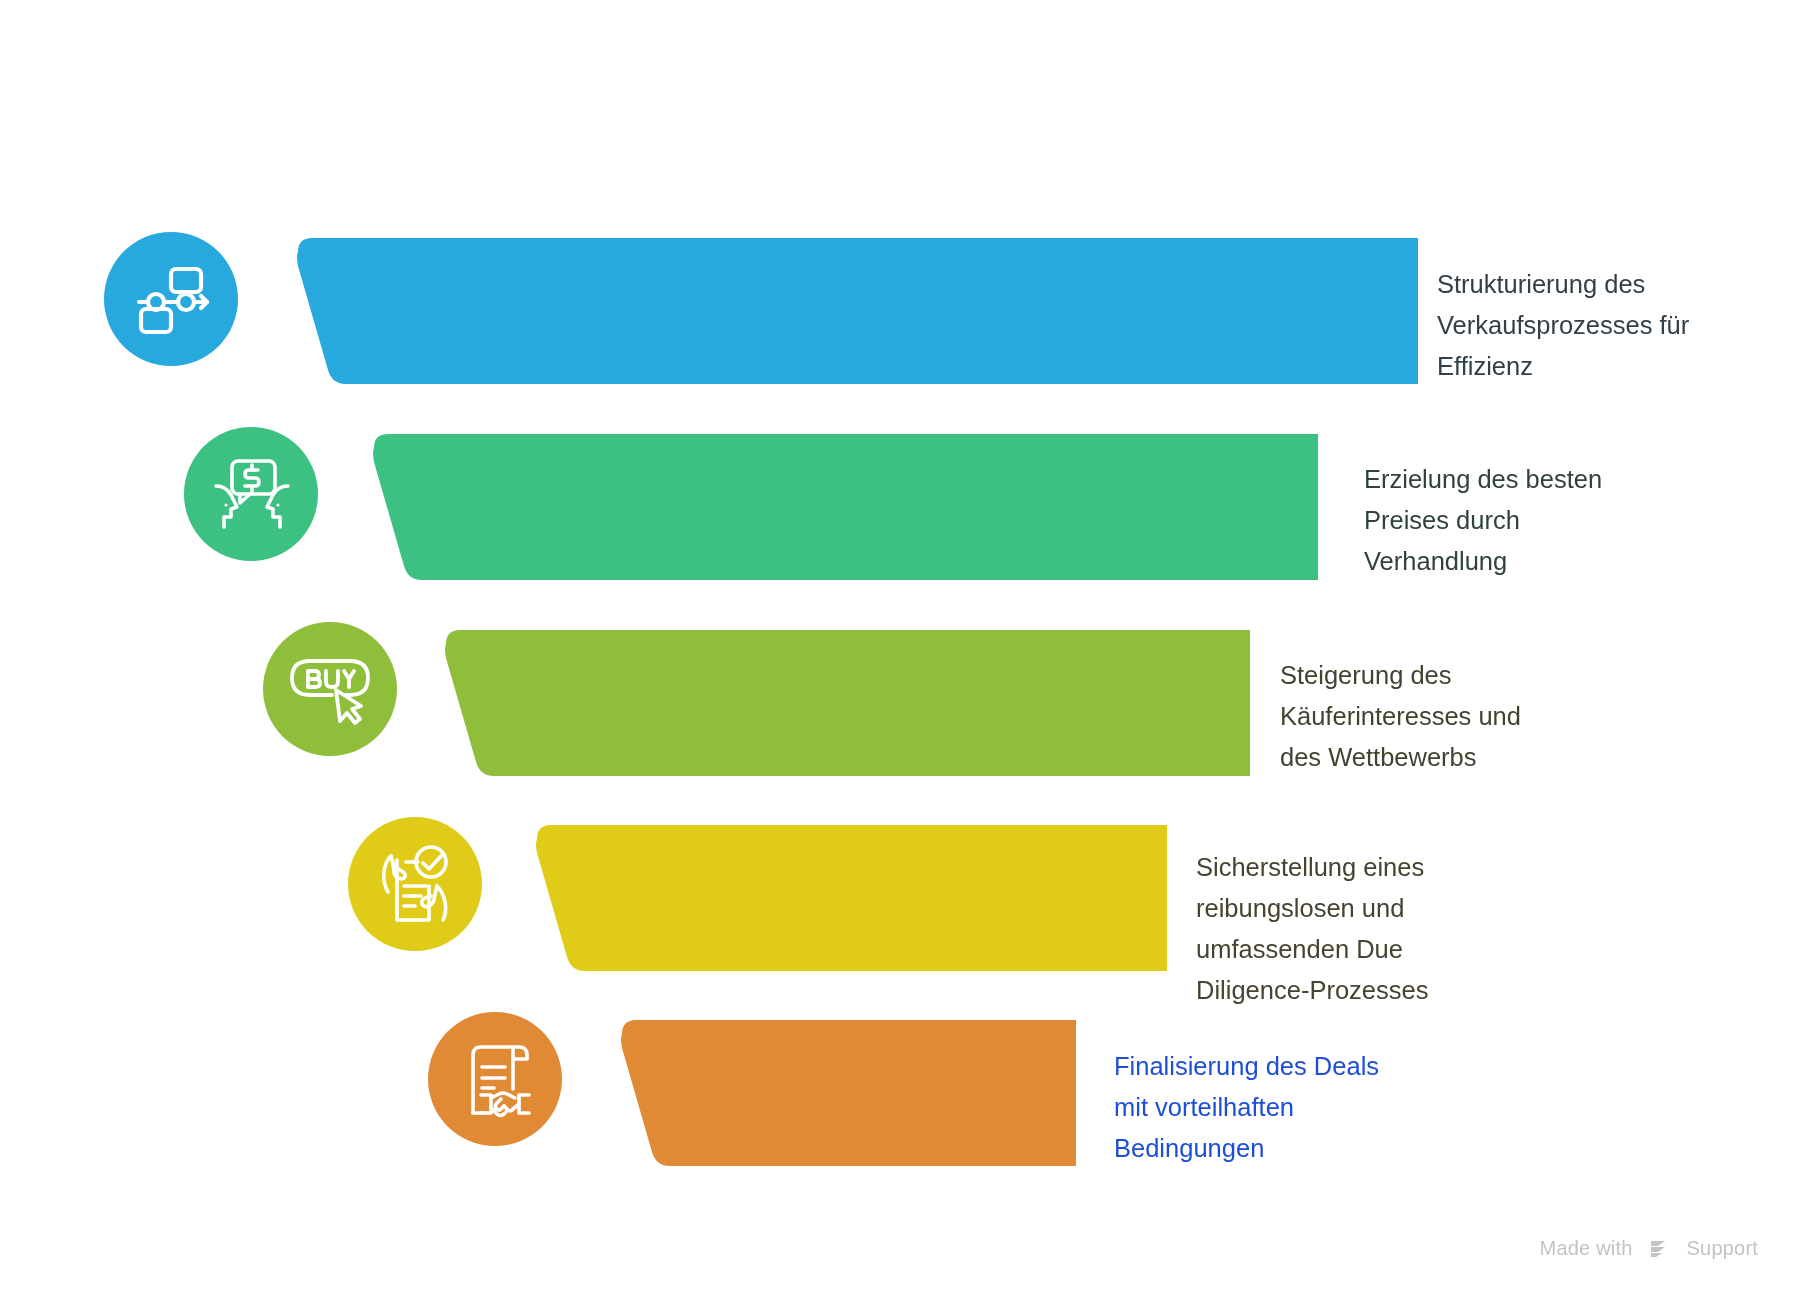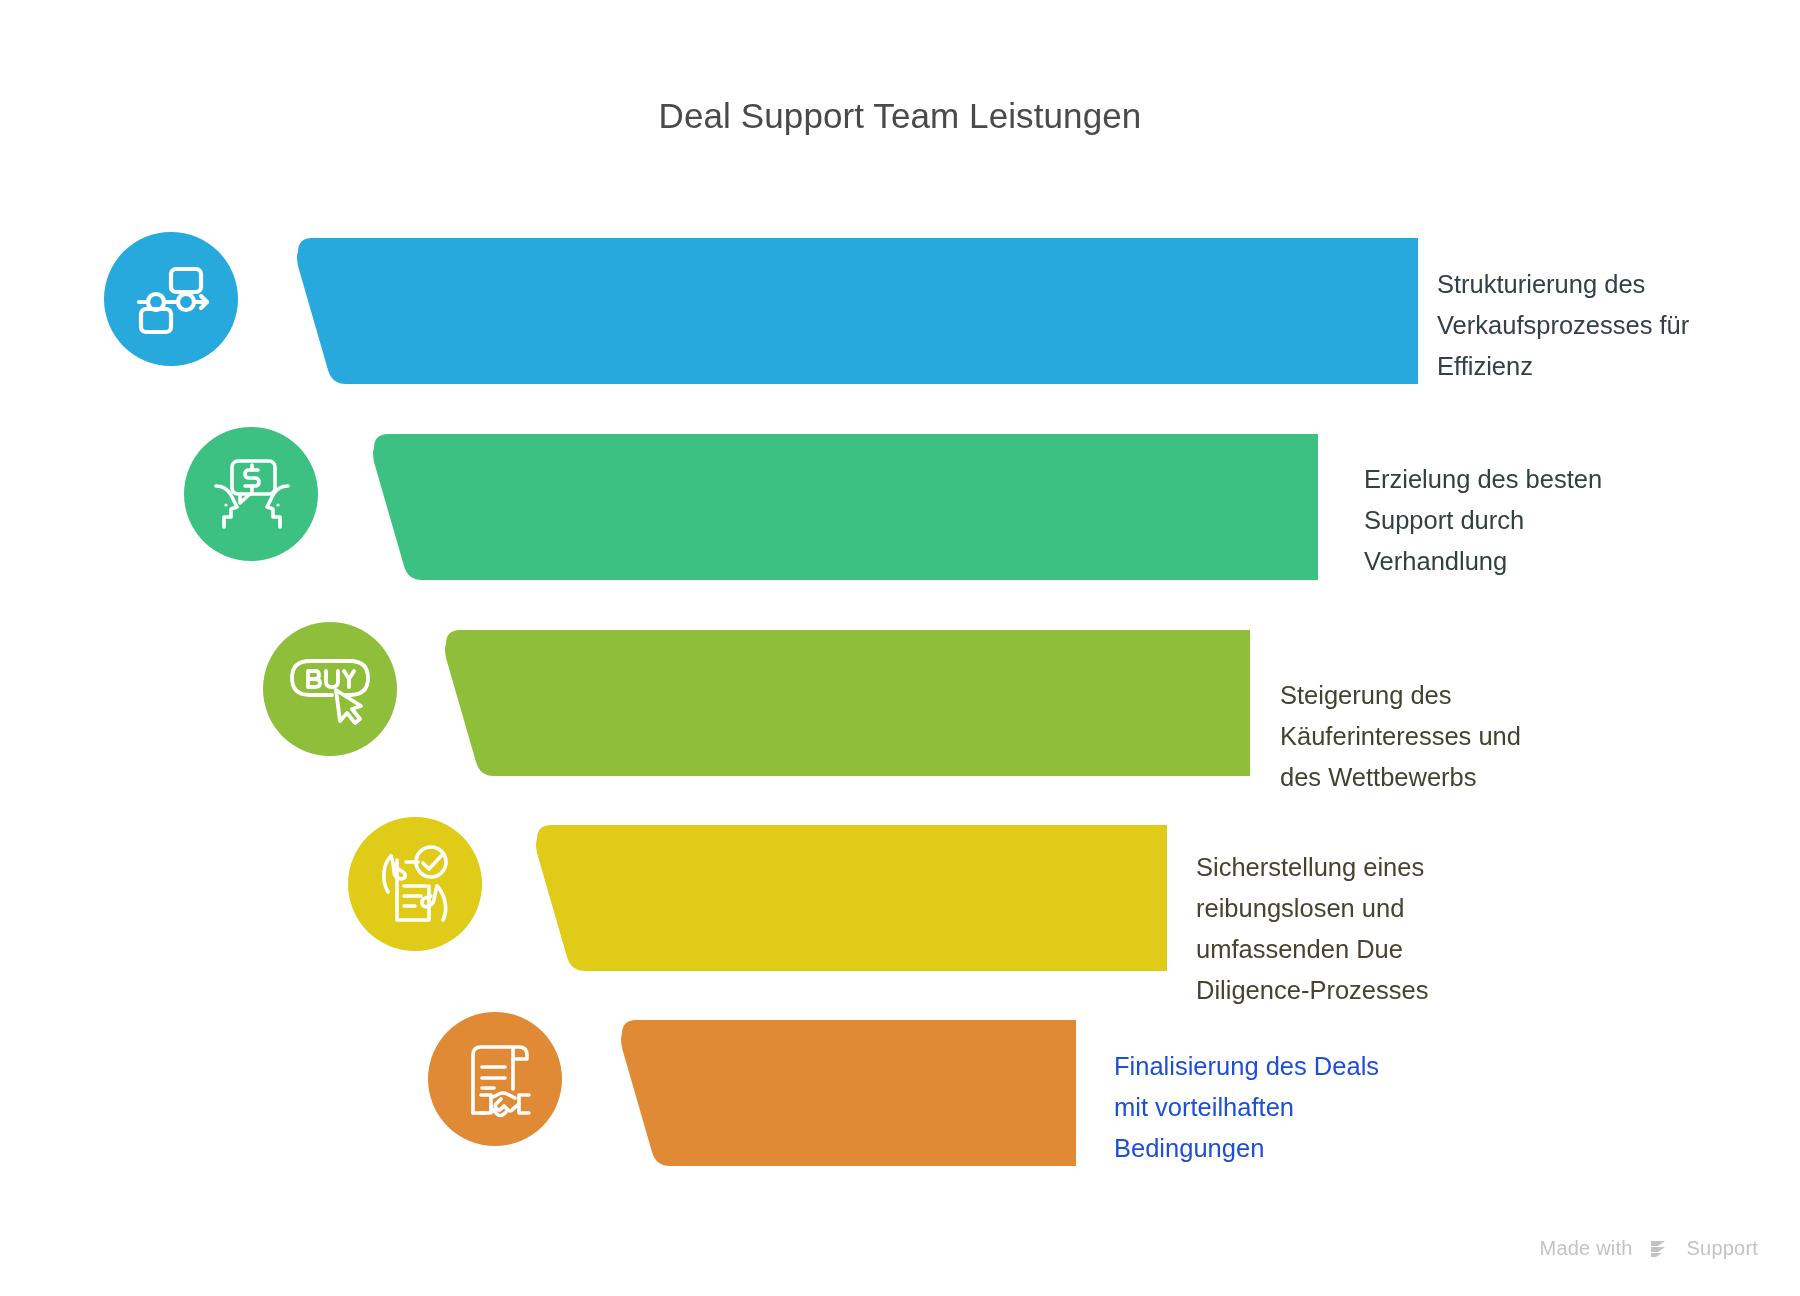--- a/index.html
+++ b/index.html
@@ -83,21 +83,20 @@
   }
   .watermark .wm-logo {
     display: block;
   }
 </style>
 </head>
 <body>
 
 <div id="canvas">
 
-  <div class="title">Deal Support Team Leistungen</div>
 
   <div class="row">
     <div class="icon-wrap" style="left:104px; top:232px; width:134px; height:134px; background:#28a9dd;">
       <svg width="80" height="80" viewBox="0 0 80 80">
         <g fill="none" stroke="#ffffff" stroke-width="4.2" stroke-linecap="round" stroke-linejoin="round">
           <rect x="40" y="10" width="30" height="23" rx="5"></rect>
           <rect x="10" y="50" width="30" height="23" rx="5"></rect>
           <circle cx="55" cy="43" r="8"></circle>
           <circle cx="25" cy="43" r="8"></circle>
           <line x1="55" y1="33" x2="55" y2="35"></line>
@@ -138,21 +137,21 @@
       </svg>
     </div>
 
     <div class="bar" style="left:360px; top:434px;">
       <svg width="958" height="146" viewBox="0 0 958 146">
         <path d="M 14 14 Q 14 0 28 0 L 958 0 L 958 146 L 62 146 Q 48 146 44 132 L 14 28 Q 12 18 14 14 Z" fill="#3dc183"></path>
       </svg>
     </div>
 
     <div class="desc" style="left:1364px; top:459px; color:#30423a;">Erzielung des besten
-Support durch
+Preises durch
 Verhandlung</div>
   </div>
 
   <div class="row">
     <div class="icon-wrap" style="left:263px; top:622px; width:134px; height:134px; background:#8fbe3a;">
       <svg width="84" height="84" viewBox="0 0 84 84">
         <g fill="none" stroke="#ffffff" stroke-width="3.8" stroke-linecap="round" stroke-linejoin="round">
           <path d="M 42 14 L 62 14 Q 80 14 80 31 Q 80 48 62 48 L 58 48"></path>
           <path d="M 42 14 L 22 14 Q 4 14 4 31 Q 4 48 22 48 L 44 48"></path>
           <path d="M 20 24 L 20 40 L 27 40 Q 32 40 32 36 Q 32 32 27 32 L 20 32 L 27 32 Q 31 32 31 28 Q 31 24 27 24 Z"></path>
@@ -162,21 +161,21 @@
         </g>
       </svg>
     </div>
 
     <div class="bar" style="left:432px; top:630px;">
       <svg width="818" height="146" viewBox="0 0 818 146">
         <path d="M 14 14 Q 14 0 28 0 L 818 0 L 818 146 L 62 146 Q 48 146 44 132 L 14 28 Q 12 18 14 14 Z" fill="#8fbe3a"></path>
       </svg>
     </div>
 
-    <div class="desc" style="left:1280px; top:655px; color:#3f4430;margin-top:20px;">Steigerung des
+    <div class="desc" style="left:1280px; top:655px; color:#3f4430;">Steigerung des
 Käuferinteresses und
 des Wettbewerbs</div>
   </div>
 
   <div class="row">
     <div class="icon-wrap" style="left:348px; top:817px; width:134px; height:134px; background:#e0cc18;">
       <svg width="84" height="84" viewBox="0 0 84 84">
         <g fill="none" stroke="#ffffff" stroke-width="3.6" stroke-linecap="round" stroke-linejoin="round">
           <circle cx="58" cy="20" r="15"></circle>
           <polyline points="50,21 56,27 70,12"></polyline>

